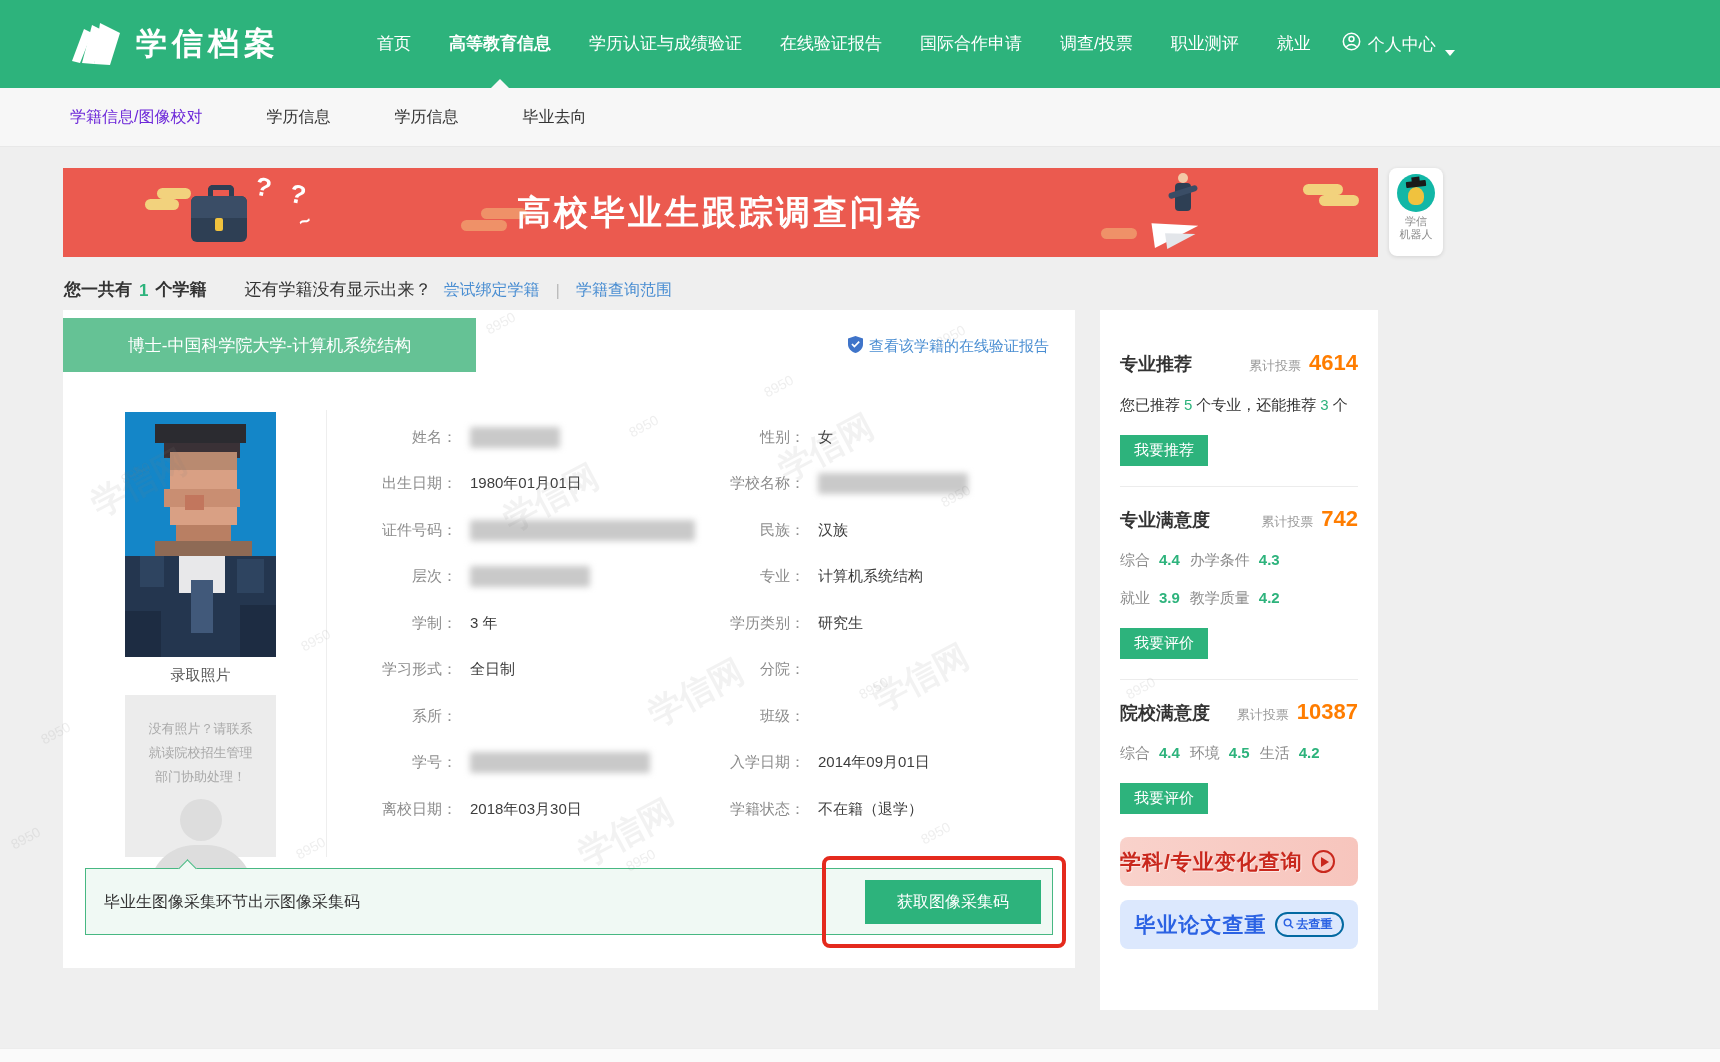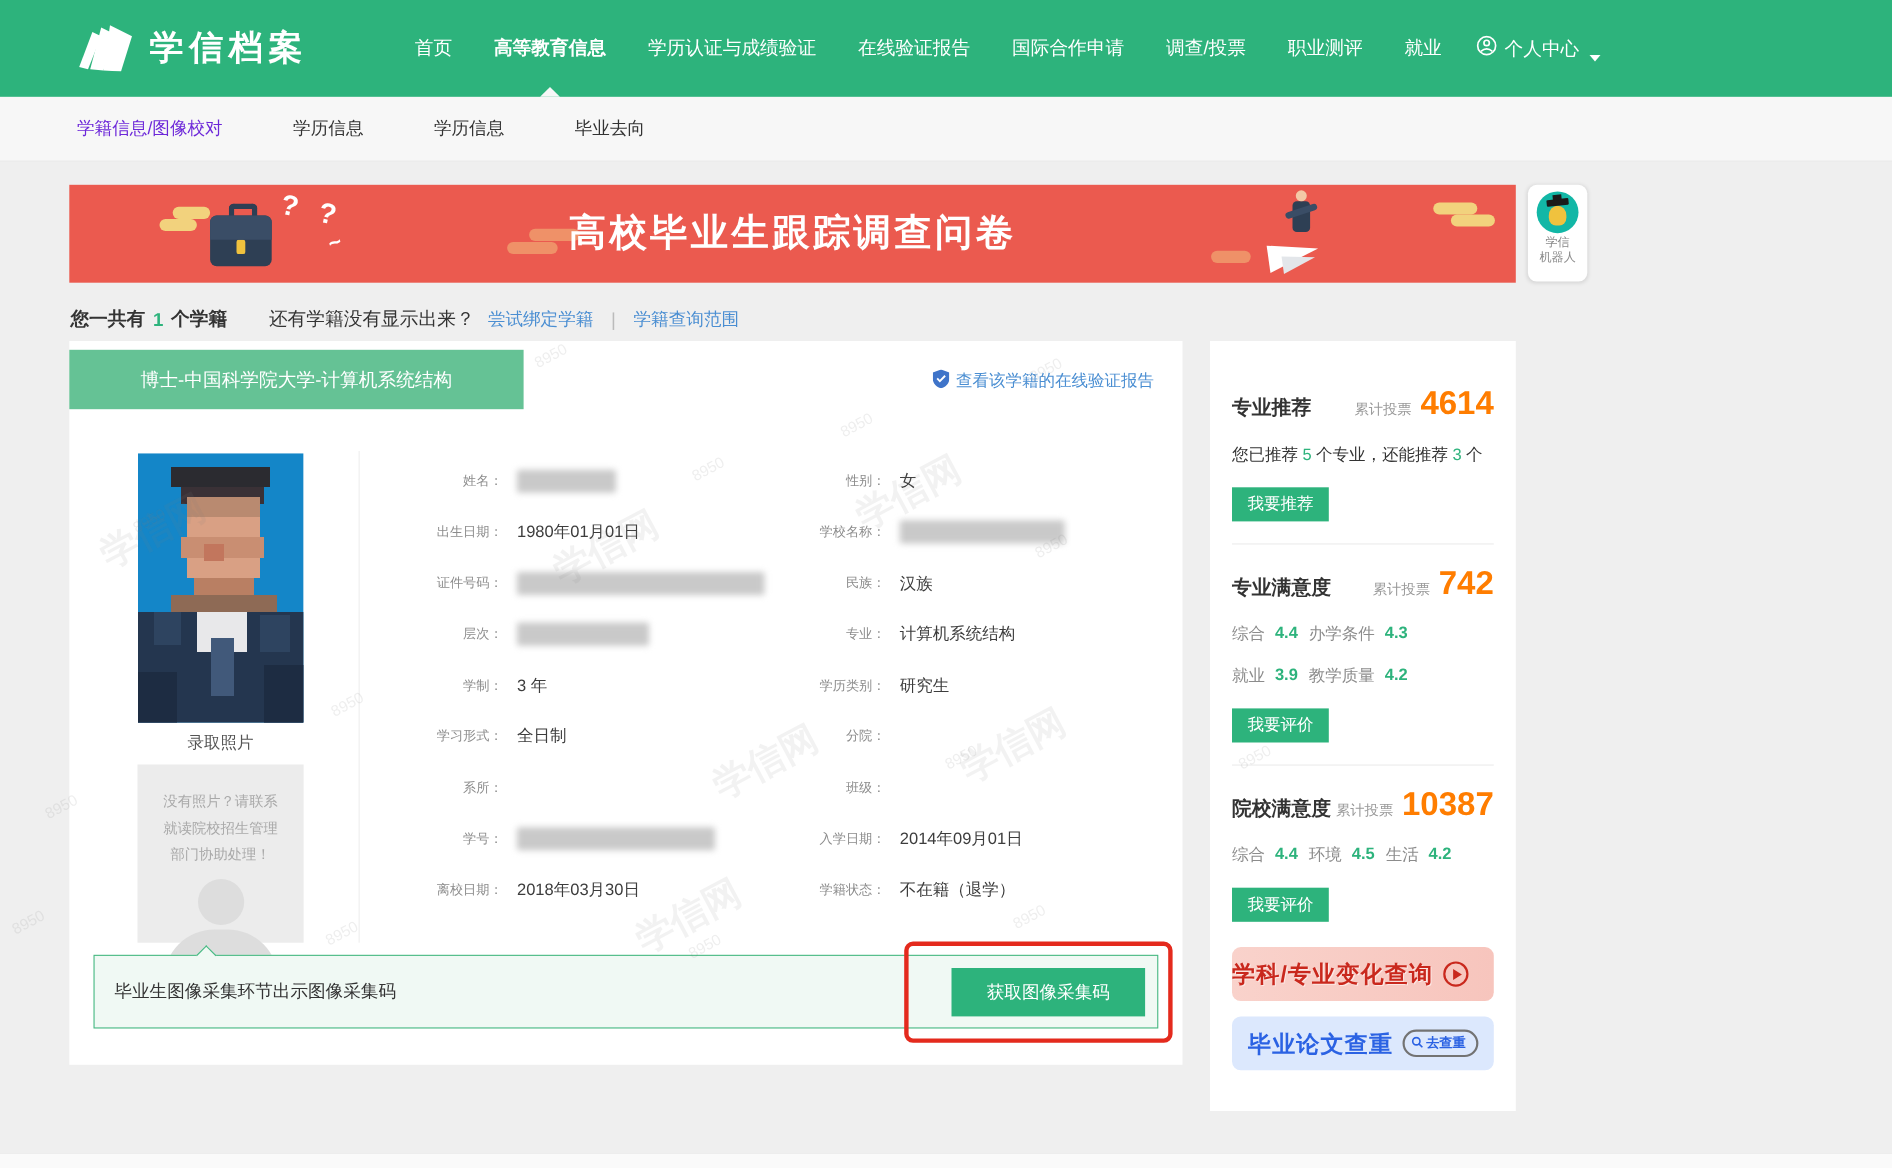--- a/index.html
+++ b/index.html
@@ -66,51 +66,51 @@
   .photo-label { position:absolute; width:151px; left:62px; text-align:center; font-size:15px; color:#555; }
   .degree-box { position:absolute; left:62px; top:385px; width:151px; height:162px; background:#ececec; text-align:center; padding-top:22px; }
   .degree-box .np { font-size:13px; color:#a9a9a9; line-height:24px; }
   .sil-head { width:42px; height:42px; background:#dddddd; border-radius:50%; margin:10px auto 0; }
   .sil-body { width:104px; height:46px; background:#dddddd; border-radius:50px 50px 0 0; margin:4px auto 0; }
   .v-divider { position:absolute; left:263px; top:100px; width:1px; height:447px; background:#eeeeee; }
 
   .fields-left { position:absolute; left:282px; top:104px; width:350px; }
   .fields-right { position:absolute; left:630px; top:104px; width:360px; }
   .frow { height:46.5px; display:flex; align-items:center; }
-  .flbl { width:112px; text-align:right; color:#8c8c8c; font-size:12px; flex:none; }
+  .flbl { width:112px; text-align:right; color:#8c8c8c; font-size:15px; flex:none; }
   .fval { margin-left:13px; color:#3d3d3d; font-size:15px; white-space:nowrap; }
   .redact { margin-left:13px; height:21px; background:#c9c9c9; border-radius:2px; filter:blur(3px); }
   .w90{width:90px} .w225{width:225px} .w120{width:120px} .w180{width:180px} .w150{width:150px}
 
   .callout { position:absolute; left:22px; top:558px; width:968px; height:67px; background:#f0f9f4; border:1px solid #47b882; }
   .callout::before { content:''; position:absolute; left:95px; top:-7px; width:12px; height:12px; background:#f0f9f4; border-left:1px solid #47b882; border-top:1px solid #47b882; transform:rotate(45deg); }
   .callout-text { position:absolute; left:18px; top:0; height:65px; line-height:65px; font-size:16px; color:#333; }
   .callout-btn { position:absolute; right:11px; top:11px; width:176px; height:44px; background:#2db37c; color:#fff; font-size:16px; border:none; cursor:pointer; }
   .red-annotation { position:absolute; left:759px; top:546px; width:244px; height:92px; border:4px solid #e42a1d; border-radius:8px; z-index:7; pointer-events:none; }
 
   
   .sidebar { position:absolute; left:1100px; top:310px; width:278px; height:700px; background:#fff; padding:40px 20px 0; z-index:1; }
   .sec-head { display:flex; align-items:baseline; }
   .sec-title { font-size:18px; font-weight:bold; color:#333; }
   .votes-label { margin-left:auto; font-size:13px; color:#9a9a9a; }
-  .votes-num { margin-left:8px; font-size:30px; font-weight:bold; color:#ff7d00; }
+  .votes-num { margin-left:8px; font-size:22px; font-weight:bold; color:#ff7d00; }
   .rec-line { margin-top:20px; font-size:15px; color:#333; }
   .rec-line .gn { color:#2db37c; padding:0 4px; }
   .side-btn { margin-top:20px; width:88px; height:31px; background:#2db37c; color:#fff; font-size:15px; border:none; cursor:pointer; display:block; }
   .side-divider { height:1px; background:#ececec; margin:20px 0 19px; }
   .metric-row { display:flex; gap:10px; margin-top:19px; font-size:15px; }
   .metric { color:#8c8c8c; display:flex; gap:9px; }
   .metric .mv { color:#2db37c; font-weight:bold; }
   .promo-red { margin-top:23px; height:49px; border-radius:8px; background:linear-gradient(90deg,#f9d2cb,#f7c5bd); display:flex; align-items:center; gap:9px; cursor:pointer; }
   .promo-red-text { font-size:21px; font-weight:bold; color:#c9281d; text-shadow:1px 1px 0 #fde9e6; letter-spacing:1px; }
   .arrow-circle { width:23px; height:23px; border:2px solid #c9281d; border-radius:50%; position:relative; background:#fff0; flex:none; }
   .arrow-circle::after { content:''; position:absolute; left:7px; top:5px; border-left:8px solid #c9281d; border-top:5px solid transparent; border-bottom:5px solid transparent; }
   .promo-blue { margin-top:14px; height:49px; border-radius:8px; background:#dce8fd; display:flex; align-items:center; justify-content:center; gap:8px; cursor:pointer; }
   .promo-blue-text { font-size:21px; font-weight:bold; color:#2b62e3; letter-spacing:1px; }
-  .check-pill { display:flex; align-items:center; gap:3px; border:2px solid #737373; border-radius:999px; padding:2px 9px 2px 6px; font-size:12px; color:#2b62e3; font-weight:bold; }
+  .check-pill { display:flex; align-items:center; gap:3px; border:2px solid #0369a1; border-radius:999px; padding:2px 9px 2px 6px; font-size:12px; color:#2b62e3; font-weight:bold; }
 
   
   .wm-layer { position:absolute; left:0; top:260px; width:1720px; height:760px; z-index:5; pointer-events:none; }
   .wm { position:absolute; color:rgba(125,125,125,.13); transform:rotate(-28deg); font-size:14px; }
   .wm.big { font-size:34px; color:rgba(125,125,125,.10); font-weight:bold; }
 
   .footer-strip { position:absolute; left:0; top:1048px; width:1720px; height:14px; background:#fafafa; border-top:1px solid #ececec; }
 </style>
 </head>
 <body>

